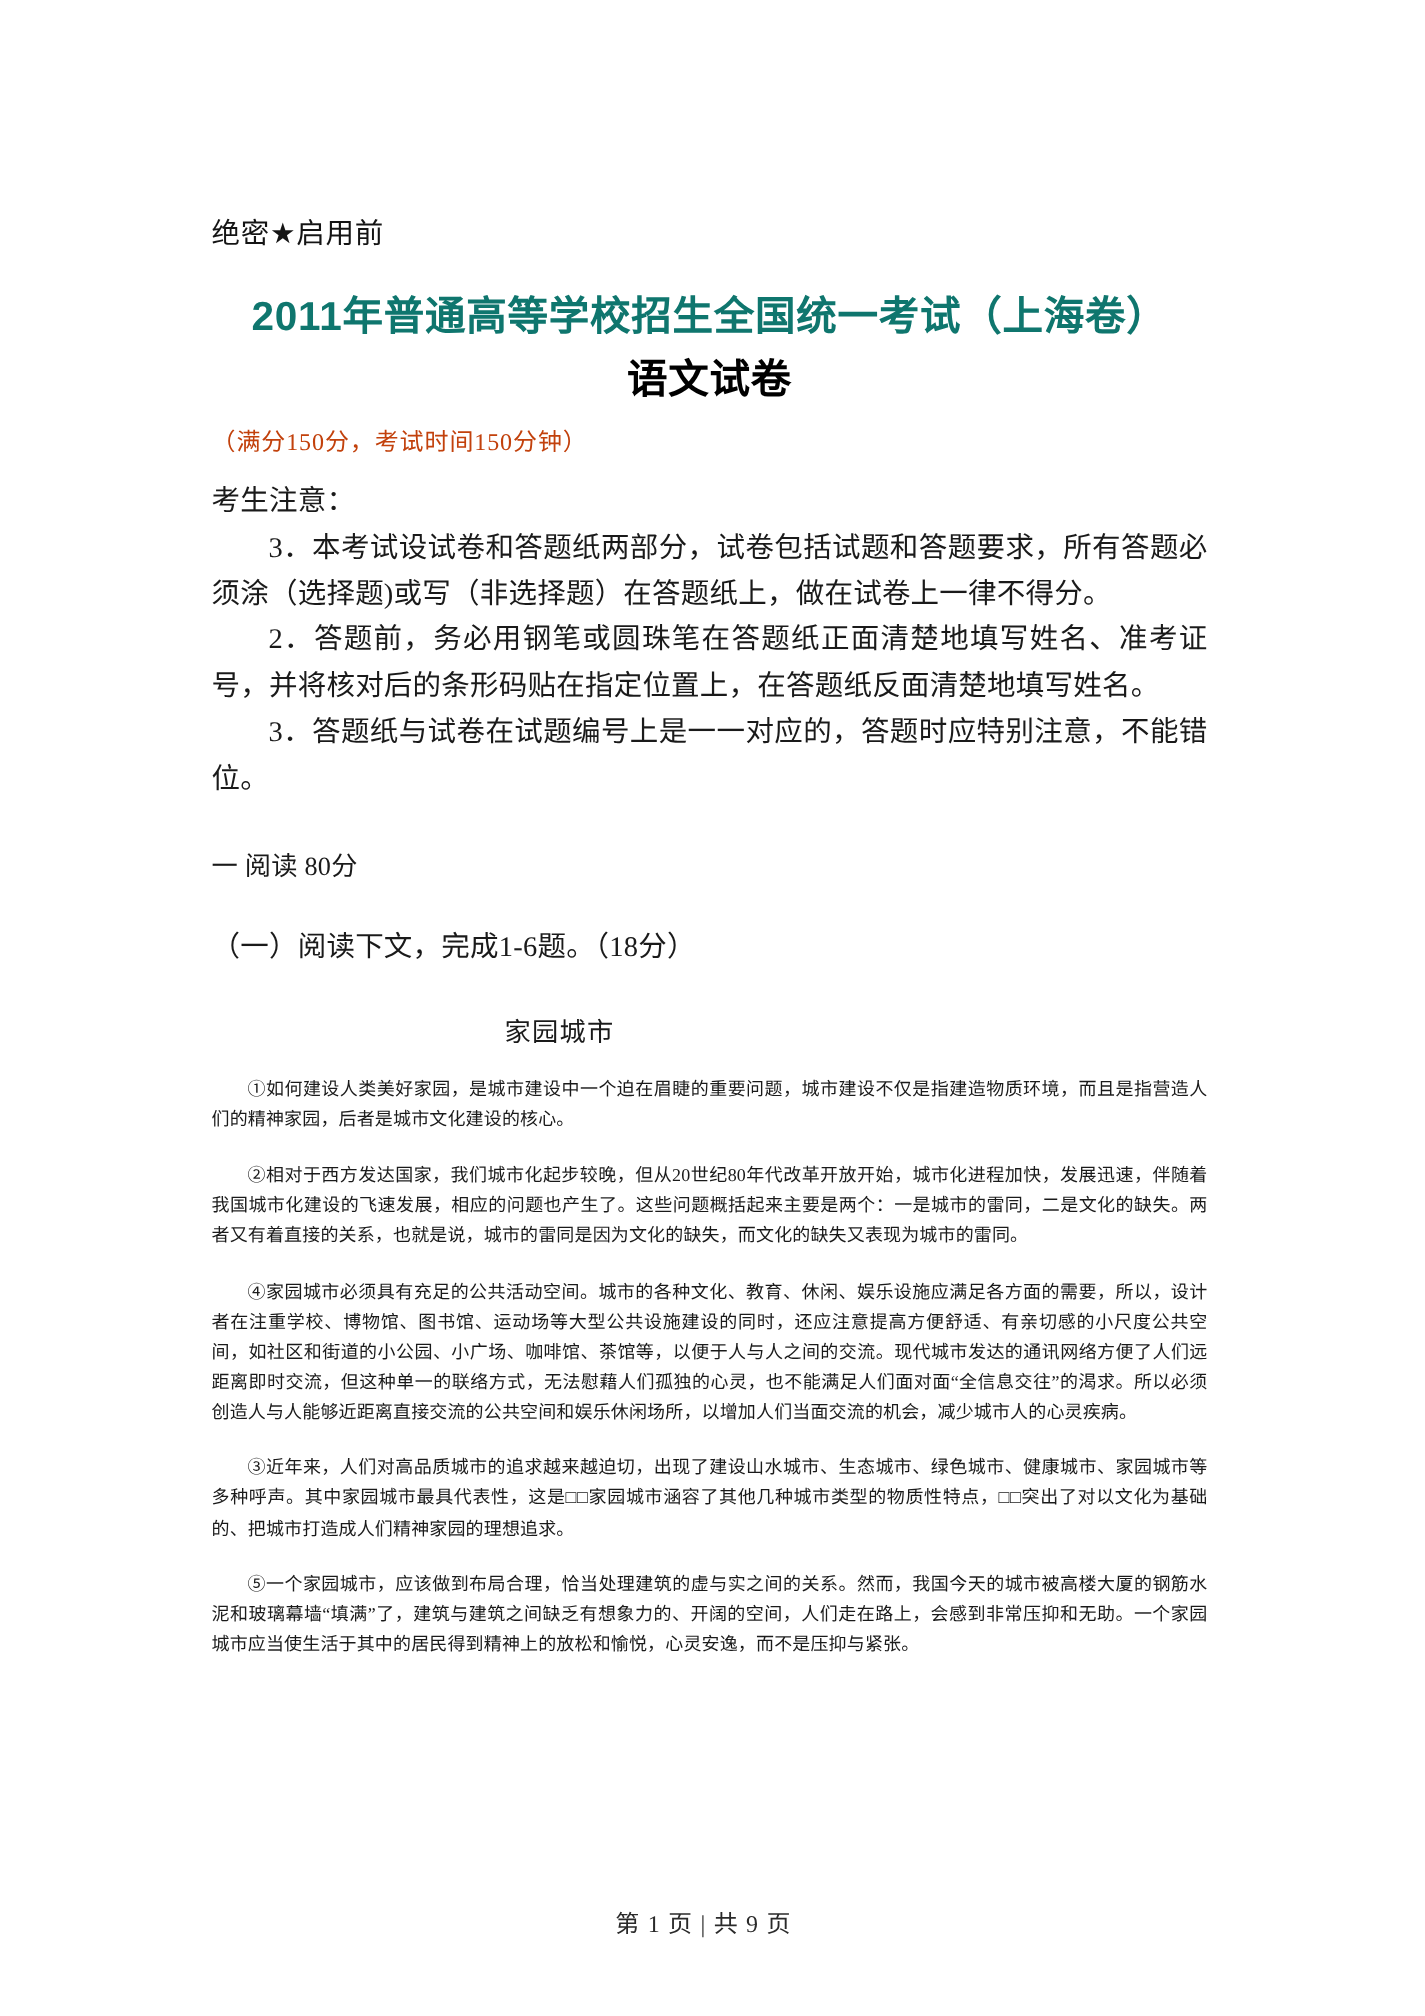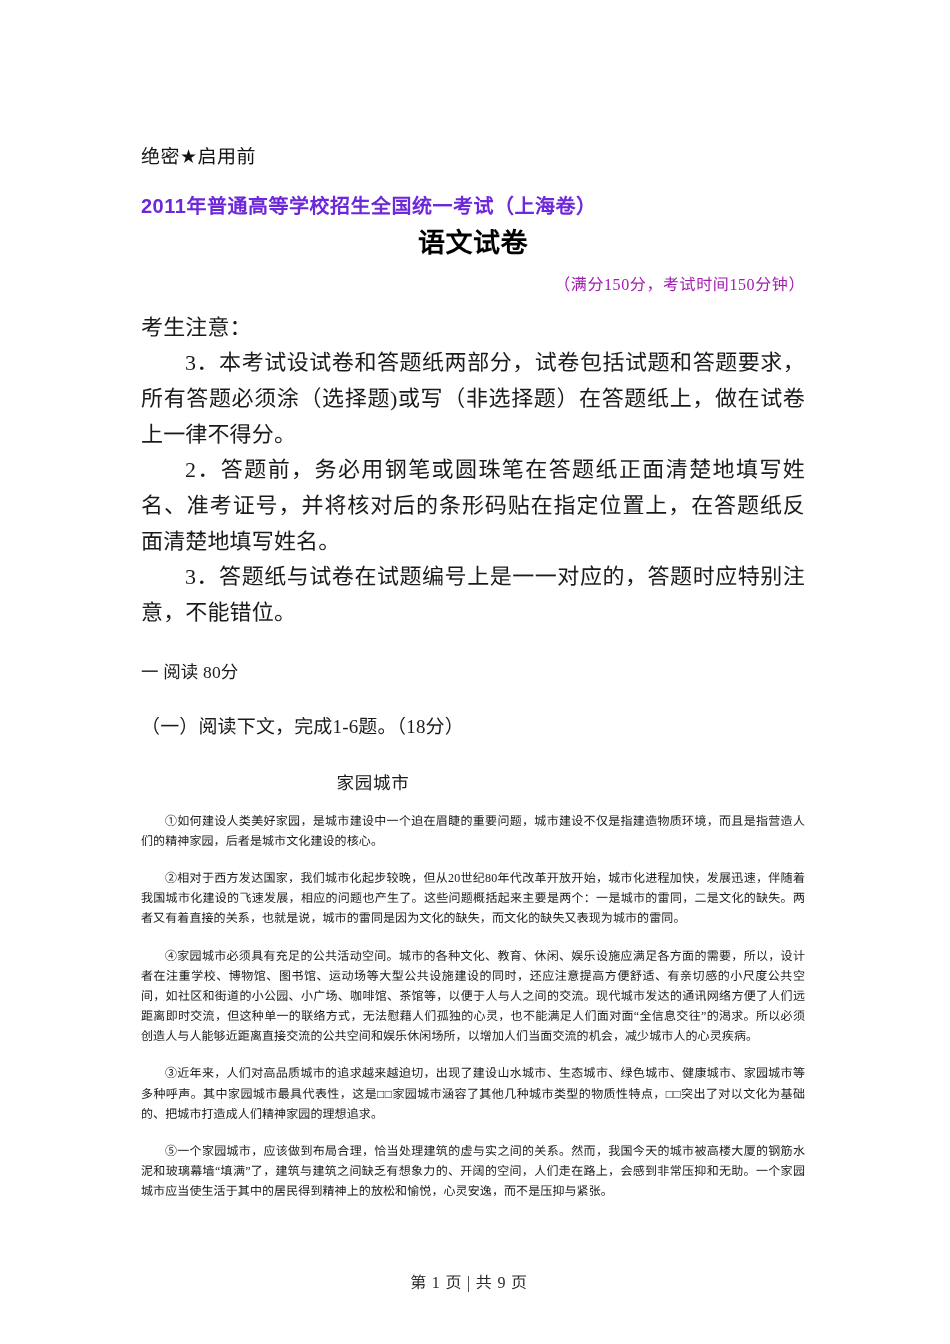--- a/index.html
+++ b/index.html
@@ -34,52 +34,52 @@
     line-height: 1.35;
     letter-spacing: 0.5px;
     font-family: "Liberation Sans", "DejaVu Sans", sans-serif;
     font-weight: 400;
     color: #141414;
   }
 
   
   .title-main {
     margin-top: 22px;
-    text-align: left;
-    font-size: 20px;
+    text-align: center;
+    font-size: 27px;
     font-weight: bold;
     line-height: 1.45;
     letter-spacing: 0.5px;
     font-family: "Liberation Sans", "DejaVu Sans", sans-serif;
-    color: #6d28d9;
+    color: #0f766e;
   }
   .title-sub {
     margin-top: 4px;
     text-align: center;
     font-size: 27px;
     font-weight: bold;
     line-height: 1.4;
     letter-spacing: 0.5px;
     font-family: "Liberation Sans", "DejaVu Sans", sans-serif;
     color: #000000;
   }
   .title-score {
     margin-top: 12px;
-    text-align: right;
+    text-align: left;
     font-size: 16px;
     line-height: 1.4;
     letter-spacing: 0.6px;
     font-family: "Liberation Serif", "DejaVu Serif", serif;
-    color: #a21caf;
+    color: #c2410c;
   }
 
   
   .notice {
     margin-top: 13px;
-    font-size: 22px;
+    font-size: 19px;
     line-height: 1.62;
     text-align: justify;
     text-justify: inter-ideograph;
     letter-spacing: 0.15px;
   }
   .notice-head {
     margin: 0;
   }
   .notice-item {
     margin: 0;

